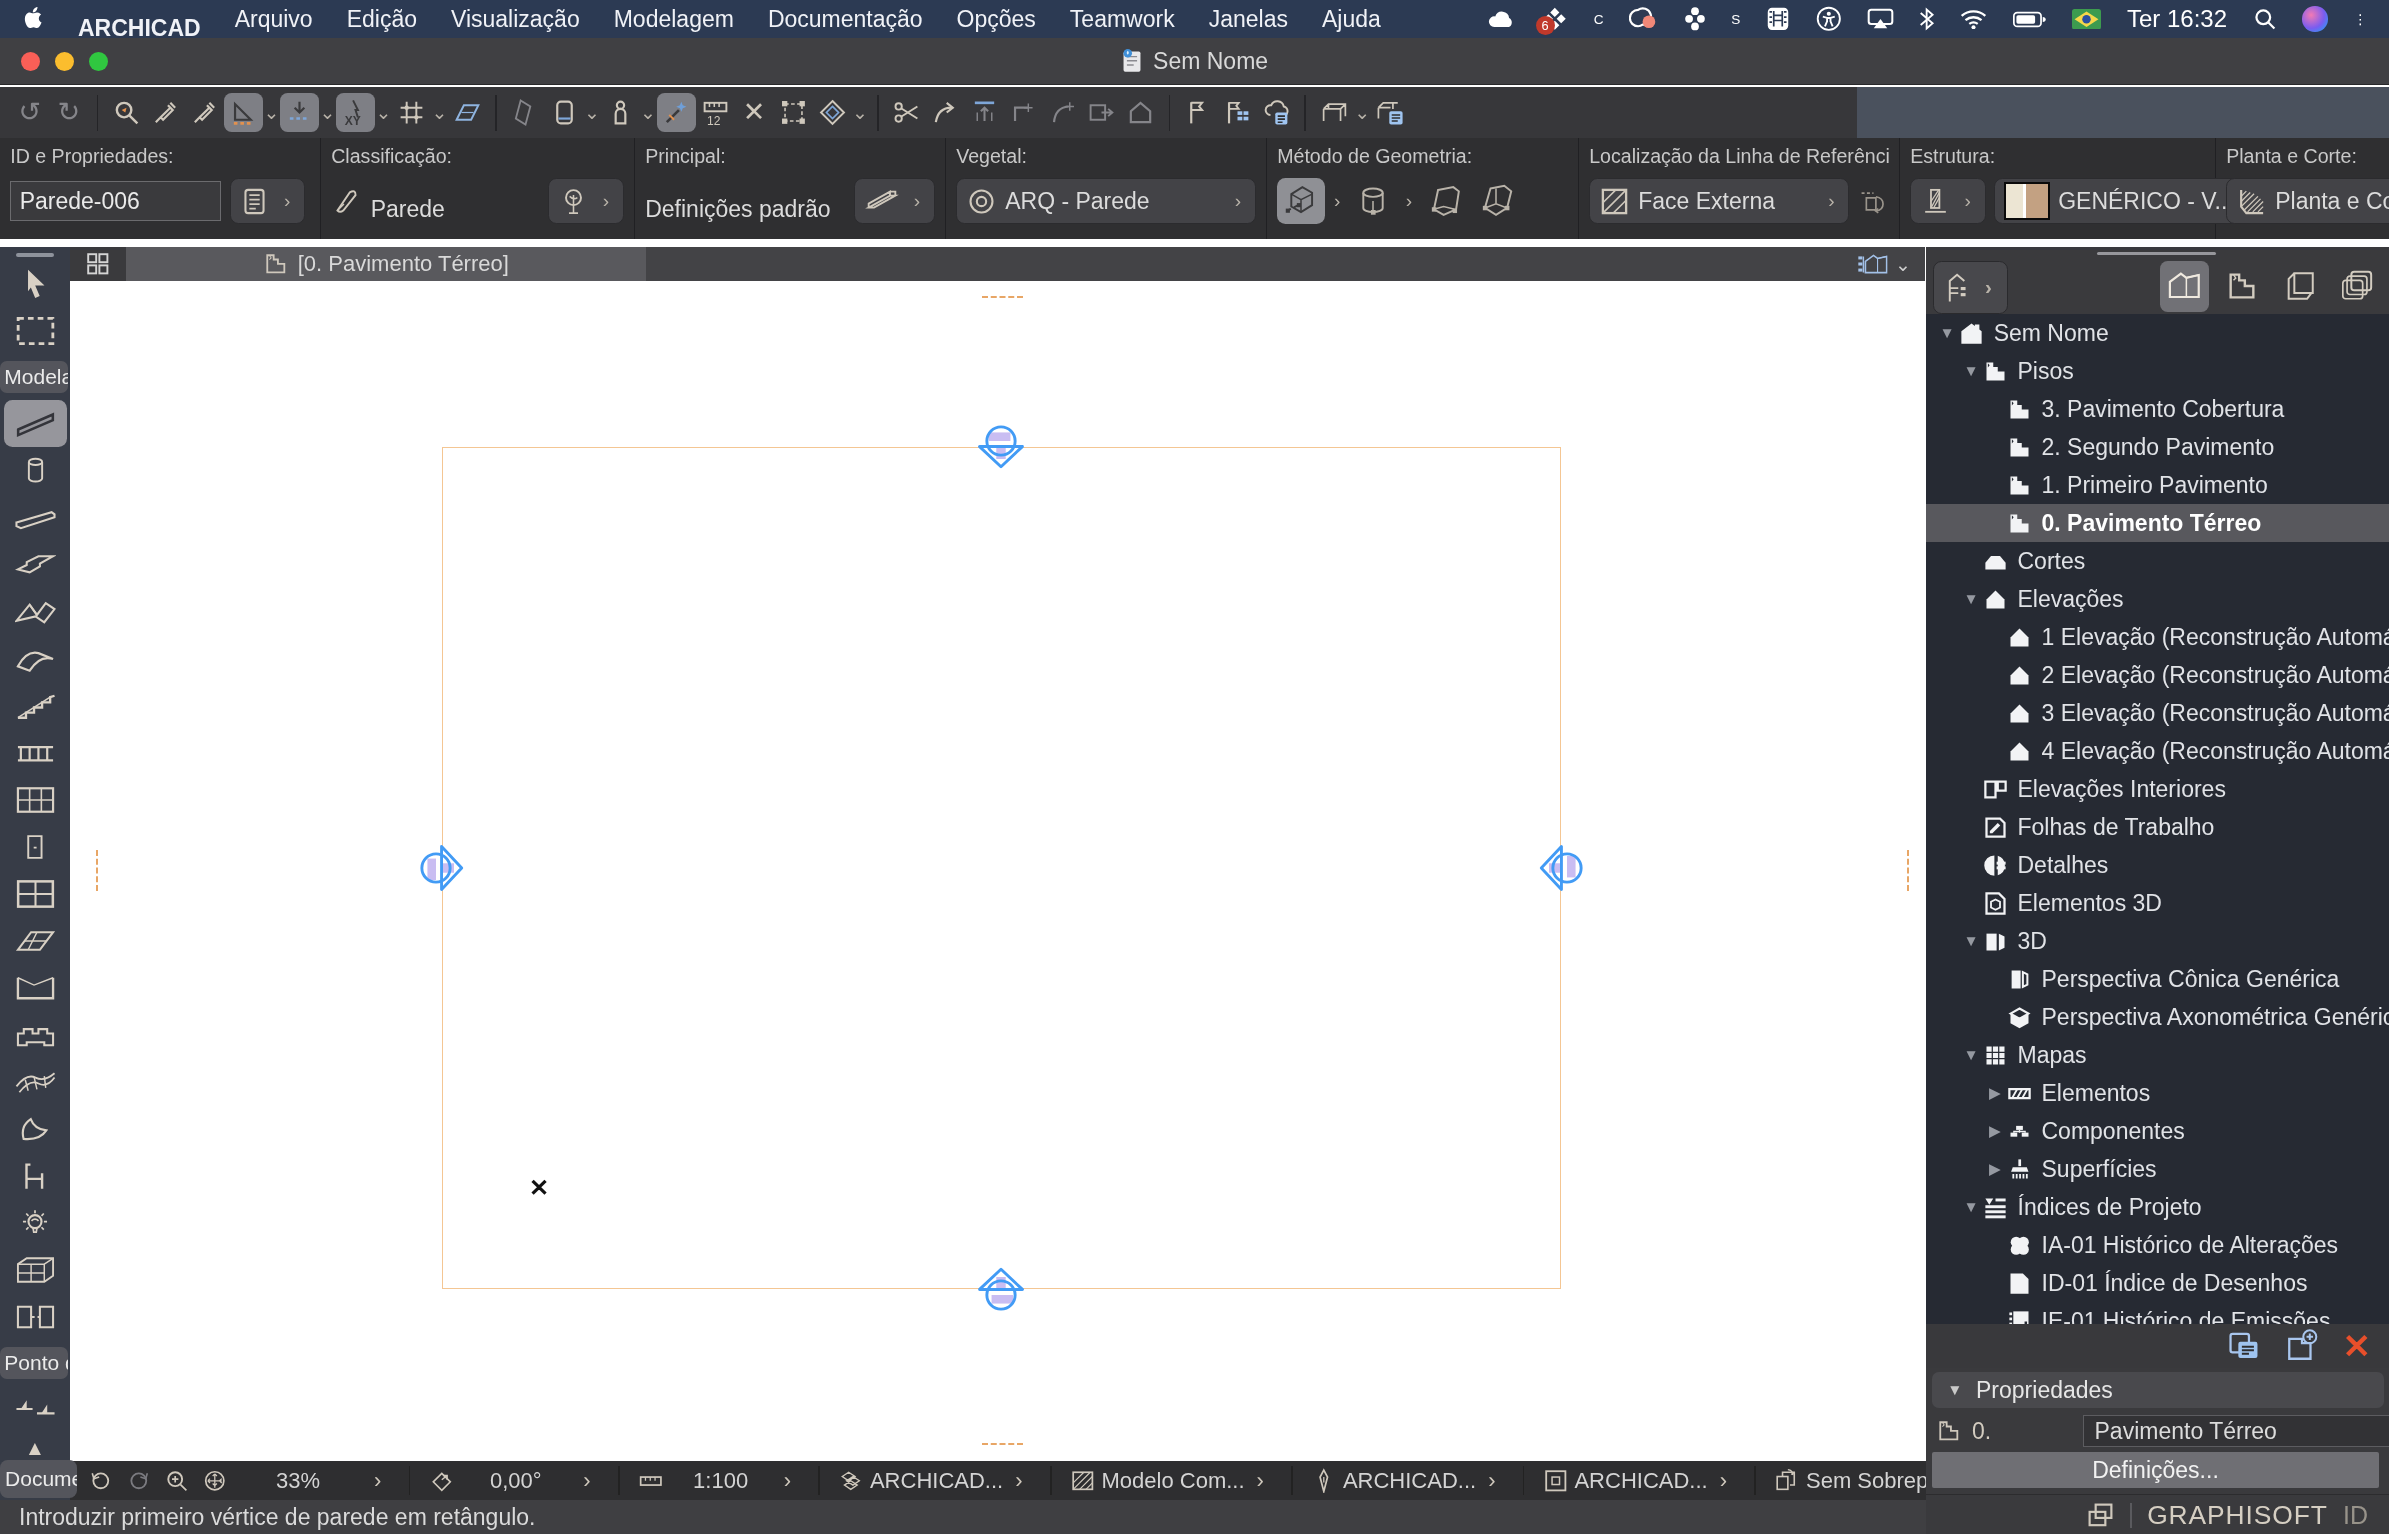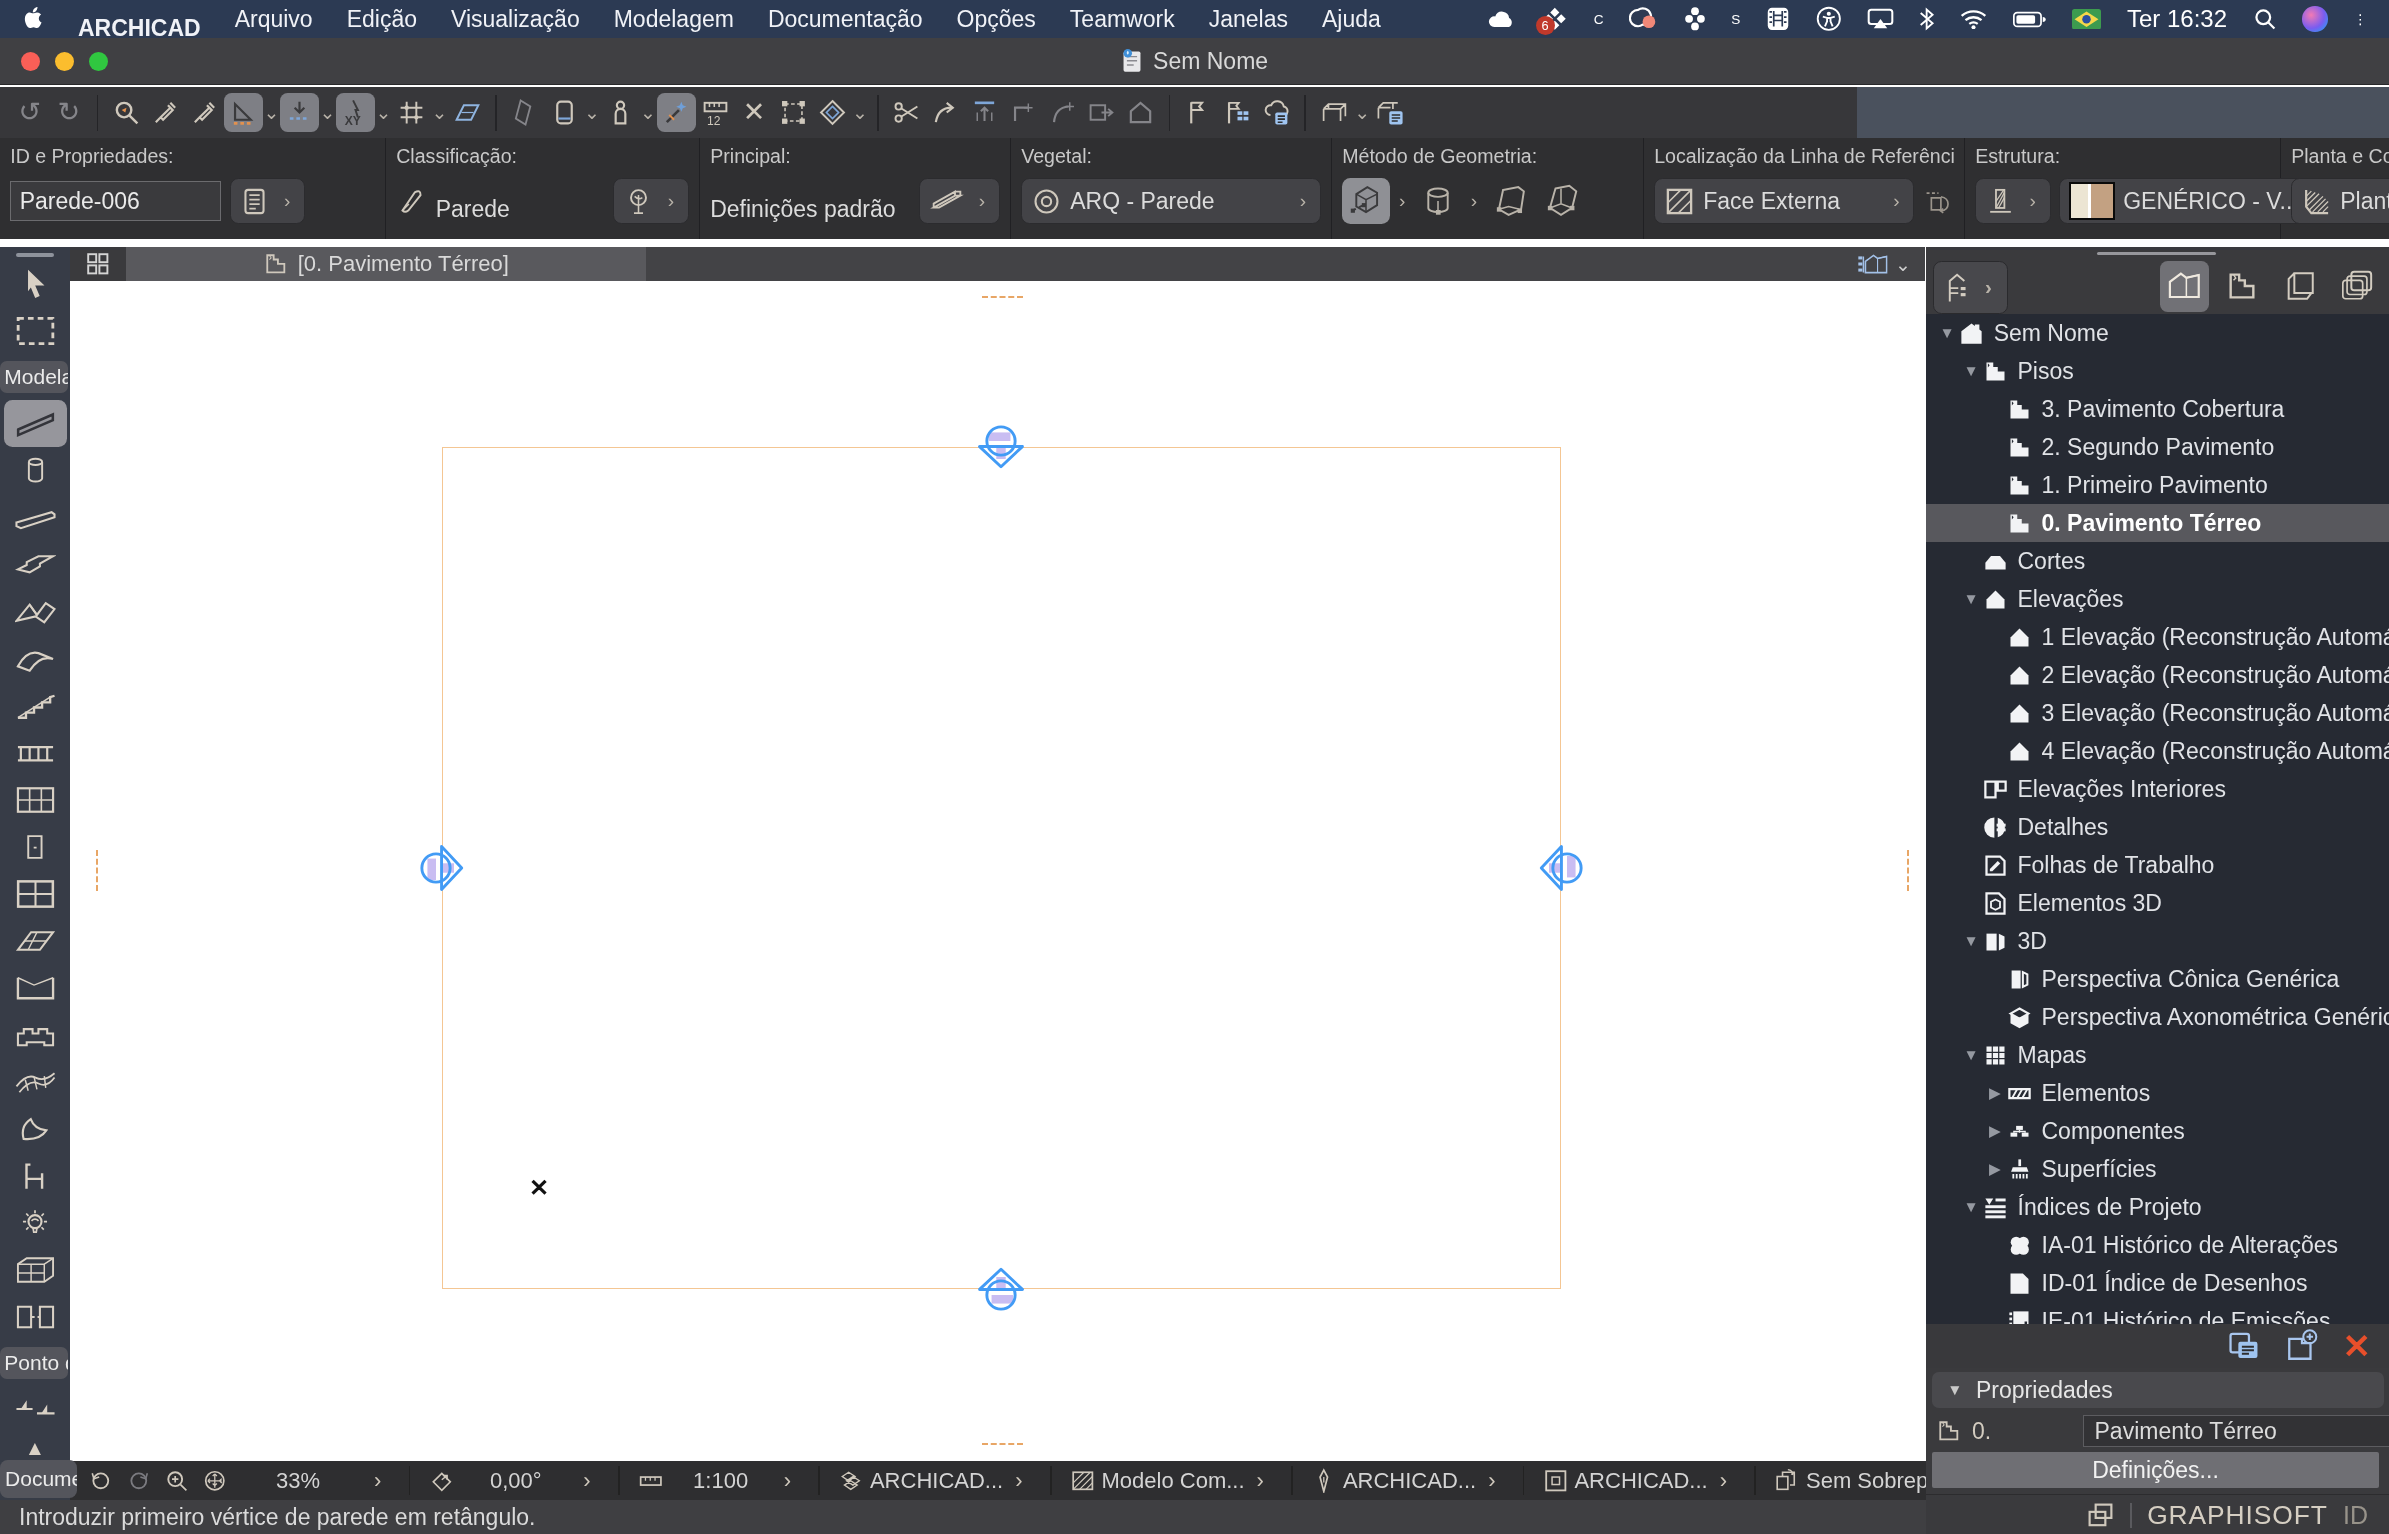--- a/index.html
+++ b/index.html
@@ -874,21 +874,21 @@
     <span class="chv">⌄</span>
     <span class="tbi">
         <svg viewBox="0 0 34 34" width="29" height="29">
           <use href="#i-tablelist"></use>
         </svg>
       </span>
   </div>
   <div class="tb-fill"></div>
 
   <div class="infobox">
-    <section class="ibs" style="width:386px">
+    <section class="ibs" style="width:321px">
       <div class="iblabel">ID e Propriedades:</div>
       <div class="ibrow">
         <input class="ibfield" value="Parede-006" style="">
         <span class="ibbtn">
             <svg viewBox="0 0 36 36" width="31" height="31">
               <use href="#i-listdoc"></use>
             </svg>
             <span class="chv">›</span>
           </span>
       </div>
@@ -1371,30 +1371,30 @@
       <div class="trow l1">
           <span class="tar"></span>
           <svg viewBox="0 0 32 32" width="27" height="27">
             <use href="#n-intelev"></use>
           </svg>
           <span>Elevações Interiores</span>
         </div>
       <div class="trow l1">
           <span class="tar"></span>
           <svg viewBox="0 0 32 32" width="27" height="27">
+            <use href="#n-worksheet"></use>
+          </svg>
+          <span>Folhas de Trabalho</span>
+        </div>
+      <div class="trow l1">
+          <span class="tar"></span>
+          <svg viewBox="0 0 32 32" width="27" height="27">
             <use href="#n-detail"></use>
           </svg>
           <span>Detalhes</span>
-        </div>
-      <div class="trow l1">
-          <span class="tar"></span>
-          <svg viewBox="0 0 32 32" width="27" height="27">
-            <use href="#n-worksheet"></use>
-          </svg>
-          <span>Folhas de Trabalho</span>
         </div>
       <div class="trow l1">
           <span class="tar"></span>
           <svg viewBox="0 0 32 32" width="27" height="27">
             <use href="#n-doc3d"></use>
           </svg>
           <span>Elementos 3D</span>
         </div>
       <div class="trow l1">
           <span class="tar">▼</span>

